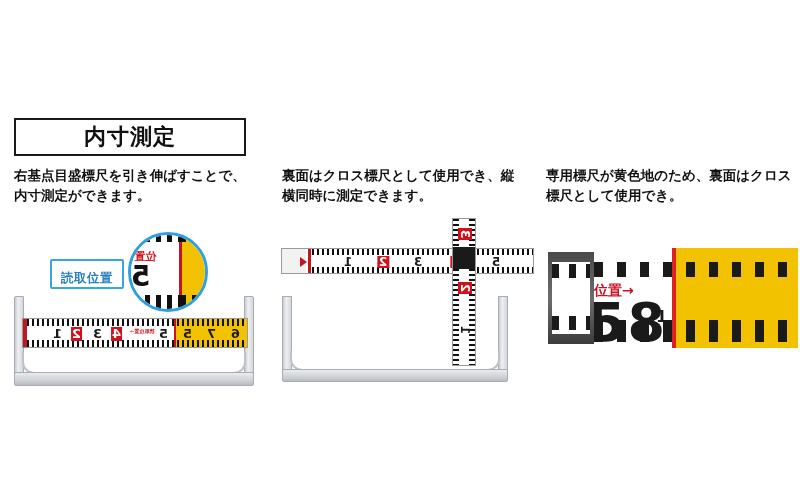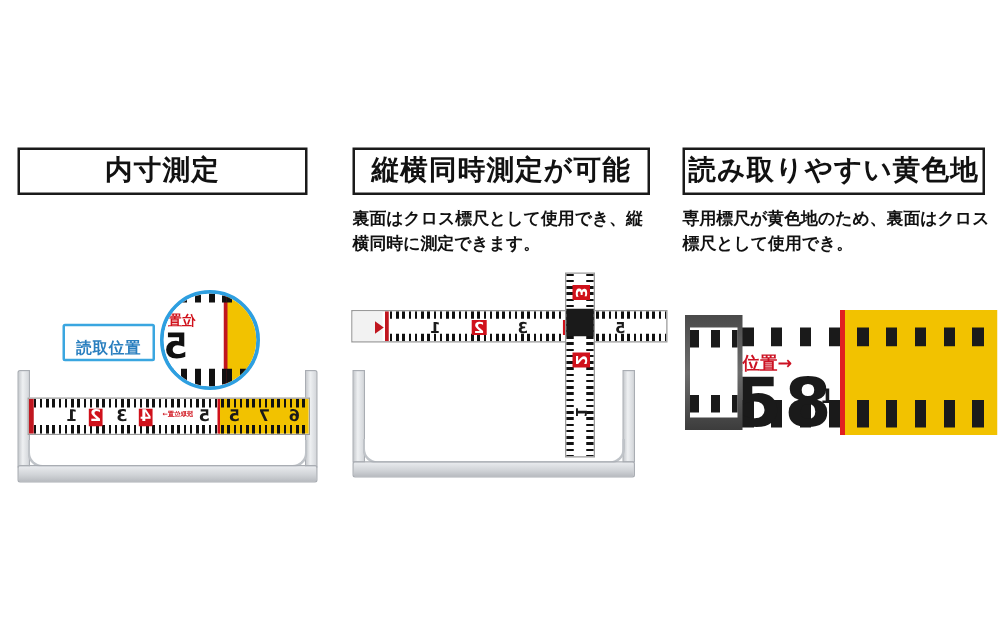--- a/index.html
+++ b/index.html
@@ -280,20 +280,21 @@
 <body>
 
 <div class="stage">
 
   <div class="panel" id="panel-1">
 
     <div class="heading-box">
       <div class="heading-text">内寸測定</div>
     </div>
 
+    <div class="desc">右基点目盛標尺を引き伸ばすことで、内寸測定ができます。</div>
 
     <div id="p1-art"></div>
 
     <div class="blue-label">
       <span>読取位置</span>
     </div>
 
     <div class="channel">
       <div class="ch-left"></div>
       <div class="ch-right"></div>
@@ -332,23 +333,20 @@
         <div class="mag-ytick-t"></div>
         <div class="mag-ytick-b"></div>
         <div class="mag-redtext">位置→</div>
         <div class="mag-digit">5</div>
       </div>
     </div>
   </div>
 
   <div class="panel" id="panel-2">
 
-    <div class="heading-box">
-      <div class="heading-text">縦横同時測定が可能</div>
-    </div>
 
     <div class="desc">裏面はクロス標尺として使用でき、縦横同時に測定できます。</div>
 
     <div id="p2-art"></div>
 
     <div class="frame2">
       <div class="f2-left"></div>
       <div class="f2-right"></div>
       <div class="f2-curve"></div>
       <div class="f2-bottom"></div>
@@ -374,23 +372,20 @@
     <div class="ticks-r"></div>
 
     <div class="digit d-red" style="top:8px;">3</div>
     <div class="crossband"></div>
     <div class="digit d-red" style="top:62px;">2</div>
     <div class="digit d-blk" style="top:104px;">1</div>
   </div>
 
   <div class="panel" id="panel-3">
 
-    <div class="heading-box">
-      <div class="heading-text">読み取りやすい黄色地</div>
-    </div>
 
     <div class="desc">専用標尺が黄色地のため、裏面はクロス標尺として使用でき。</div>
 
     <div id="p3-art"></div>
   </div>
 
   <div class="closeup">
     <div class="cu-white"></div>
     <div class="cu-yellow"></div>
     <div class="cu-tick-top"></div>

